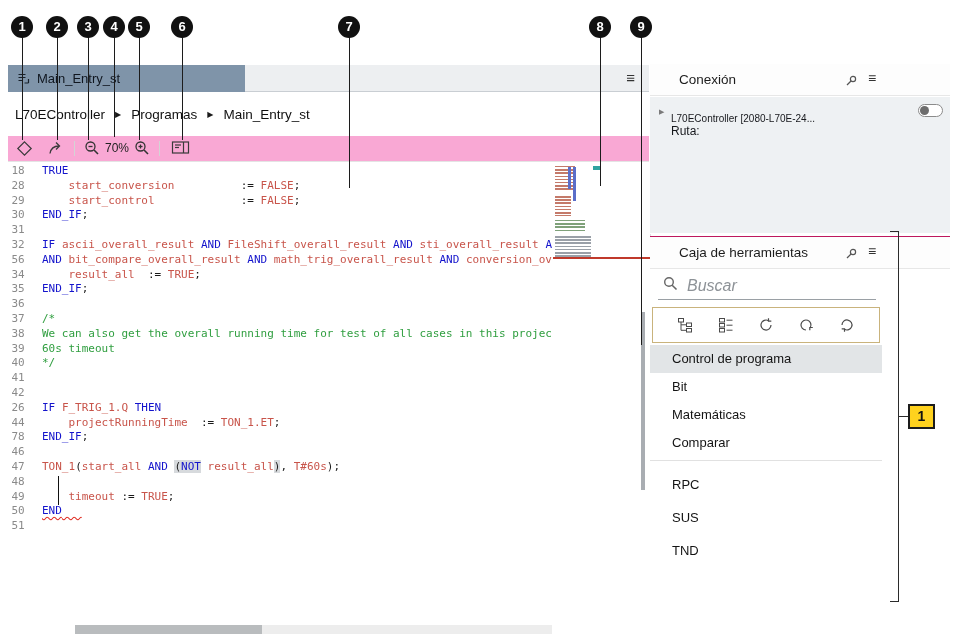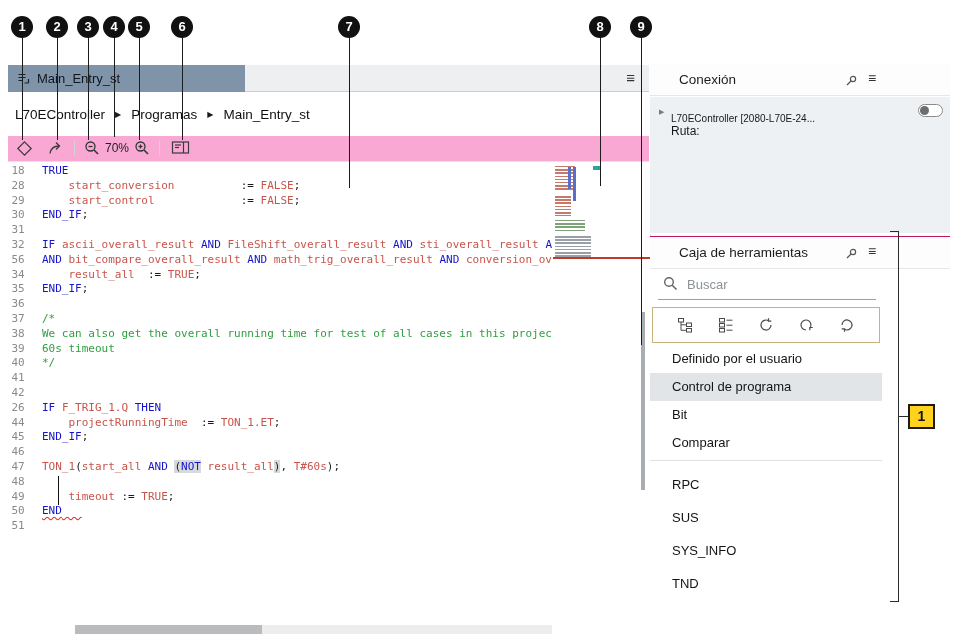--- a/index.html
+++ b/index.html
@@ -61,21 +61,21 @@
   .pin-icon{position:absolute;left:195px;top:9px;cursor:pointer}
   .panel-menu{position:absolute;left:218px;top:6px;font-size:14px;color:#333;cursor:pointer}
   .conexion-body{position:absolute;left:0;top:33px;width:300px;height:136px;background:#eef1f3}
   .conn-expander{position:absolute;left:9px;top:11px;font-size:7px;color:#7a7a7a;cursor:pointer}
   .conn-device{position:absolute;left:21px;top:16px;font-size:10px;color:#16181c;white-space:nowrap;cursor:pointer}
   .toggle{position:absolute;left:268px;top:7px;width:25px;height:13px;border:1px solid #8b8b8b;border-radius:7px;background:#fff;cursor:pointer}
   .toggle-knob{position:absolute;left:1px;top:1px;width:9px;height:9px;border-radius:50%;background:#6d6d6d}
   .conn-ruta{position:absolute;left:21px;top:27px;font-size:12px;color:#16181c}
   .search-row{position:absolute;left:0;top:34px;width:300px;height:30px;cursor:text}
   .search-icon{position:absolute;left:13px;top:5px}
-  .search-placeholder{position:absolute;left:37px;top:6px;font-size:13px;color:#8d9297}
+  .search-placeholder{position:absolute;left:37px;top:6px;font-size:16px;font-style:italic;color:#8d9297}
   .search-underline{position:absolute;left:8px;top:28px;width:218px;height:1px;background:#9aa0a5}
   .iconrow{position:absolute;left:2px;top:70px;width:228px;height:36px;border:1px solid #c9b37c;background:#fff;display:flex;align-items:center;justify-content:space-around;padding:0 12px}
   .iconrow span{cursor:pointer;display:inline-flex}
   #toolbox-list{position:absolute;left:0;top:108px;width:232px}
   .tbx-row{height:28px;line-height:28px;padding-left:22px;font-size:13px;color:#141414;cursor:pointer;white-space:nowrap}
   .tbx-row.tall{height:33px;line-height:33px}
   .tbx-row.selected{background:var(--selected-row-bg)}
   .tbx-divider{height:8px;border-top:1px solid #e1e1e1;margin-top:3px}
 
   
@@ -228,21 +228,21 @@
     </div>
     <div class="code-row">
       <span class="lnum">26</span>
       <span class="ltxt"><span class="tk-k">IF</span><span class="tk-p"> </span><span class="tk-v">F_TRIG_1.Q</span><span class="tk-p"> </span><span class="tk-k">THEN</span></span>
     </div>
     <div class="code-row">
       <span class="lnum">44</span>
       <span class="ltxt"><span class="tk-p">    </span><span class="tk-v">projectRunningTime</span><span class="tk-p">  := </span><span class="tk-v">TON_1.ET</span><span class="tk-p">;</span></span>
     </div>
     <div class="code-row">
-      <span class="lnum">45</span>
+      <span class="lnum">78</span>
       <span class="ltxt"><span class="tk-k">END_IF</span><span class="tk-p">;</span></span>
     </div>
     <div class="code-row">
       <span class="lnum">46</span>
       <span class="ltxt"></span>
     </div>
     <div class="code-row">
       <span class="lnum">47</span>
       <span class="ltxt"><span class="tk-v">TON_1</span><span class="tk-p">(</span><span class="tk-v">start_all</span><span class="tk-p"> </span><span class="tk-k">AND</span><span class="tk-p"> </span><span class="tk-ph">(</span><span class="tk-kh">NOT</span><span class="tk-p"> </span><span class="tk-v">result_all</span><span class="tk-ph">)</span><span class="tk-p">, </span><span class="tk-v">T#60s</span><span class="tk-p">);</span></span>
     </div>
@@ -373,28 +373,27 @@
     <span>
       <svg width="16" height="16" viewBox="0 0 16 16">
           <g fill="none" stroke="#4a4a4a" stroke-width="1.2" transform="rotate(180 8 8)">
             <path d="M13 8 A5 5 0 1 1 10.5 3.7"></path>
             <polyline points="10.5,1.2 10.5,4.2 13.3,4.2"></polyline>
           </g>
         </svg>
     </span>
   </div>
   <div id="toolbox-list">
-      <div class="tbx-row">Definido por el usuario</div>
       <div class="tbx-row selected">Control de programa</div>
       <div class="tbx-row">Bit</div>
+      <div class="tbx-row">Matemáticas</div>
       <div class="tbx-row">Comparar</div>
       <div class="tbx-divider"></div>
       <div class="tbx-row tall">RPC</div>
       <div class="tbx-row tall">SUS</div>
-      <div class="tbx-row tall">SYS_INFO</div>
       <div class="tbx-row tall">TND</div>
     </div>
 </div>
 
 <div id="callout-layer">
     <div class="callout-line" style="left: 22px; top: 37px; height: 103px;"></div>
     <div class="callout-circle" style="left: 11px;">1</div>
     <div class="callout-line" style="left: 57px; top: 37px; height: 103px;"></div>
     <div class="callout-circle" style="left: 46px;">2</div>
     <div class="callout-line" style="left: 88px; top: 37px; height: 103px;"></div>

